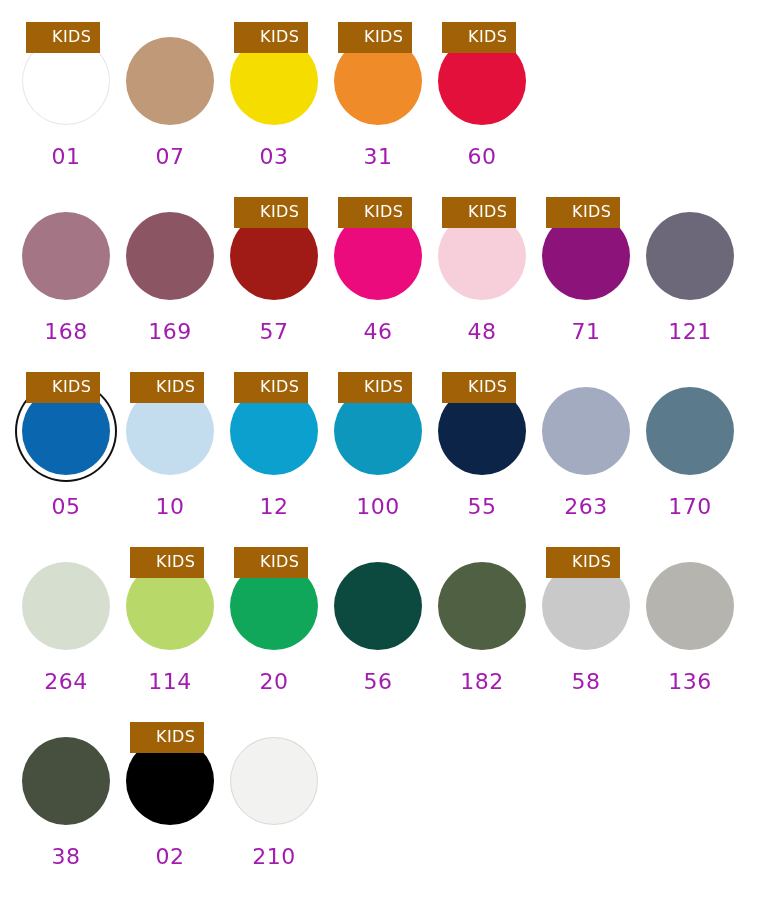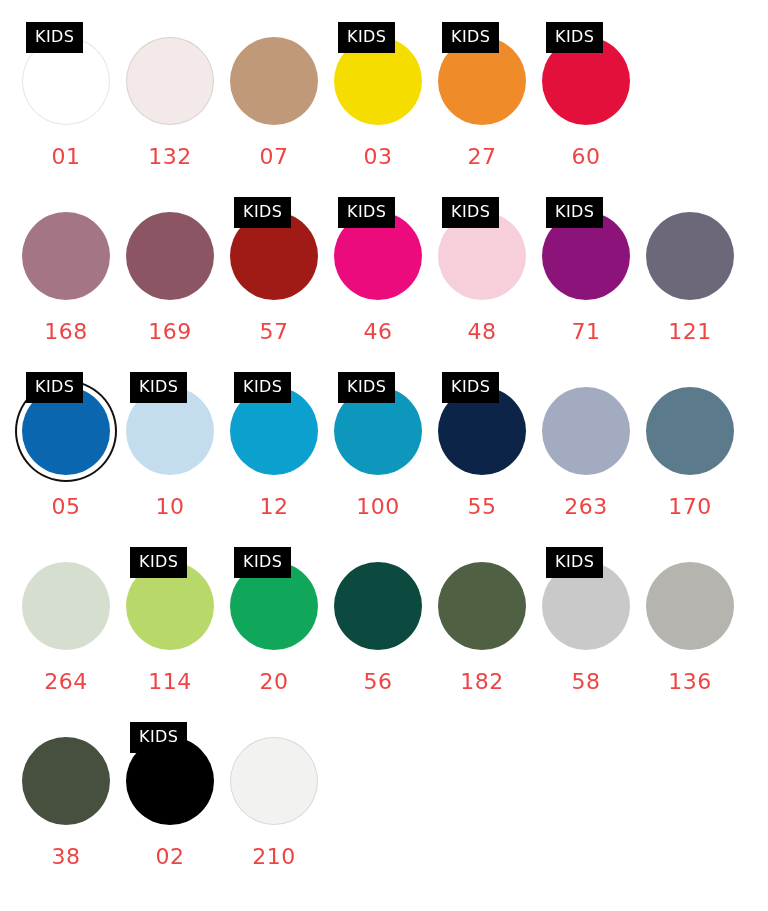--- a/index.html
+++ b/index.html
@@ -64,78 +64,72 @@
   
   .swatch-cell.selected .swatch-disc {
     box-shadow: 0 0 0 5px #ffffff, 0 0 0 7px #111111;
   }
 
   .kids-badge {
     position: absolute;
     top: 0px;
     left: 12px;
     z-index: 3;
-    background: #000000;
+    background: #a16207;
     color: #ffffff;
     font-size: 16px;
     font-weight: 400;
     letter-spacing: 0.4px;
     line-height: 1;
-    padding: 7px 9px 8px 9px;
+    padding: 7px 9px 8px 26px;
     font-family: "DejaVu Sans", "Liberation Sans", sans-serif;
   }
 
   .swatch-label {
     margin-top: 6px;
     font-size: 22px;
     font-weight: 400;
-    color: #ef4444;
+    color: #a21caf;
     letter-spacing: 0.5px;
     line-height: 1;
     text-align: center;
     font-family: "DejaVu Sans", "Liberation Sans", sans-serif;
   }
 </style>
 </head>
 <body>
 
 <div id="swatch-picker">
     <div class="swatch-row">
       <div class="swatch-cell">
         <div class="swatch-disc-wrap">
           <div class="swatch-disc outlined" style="background: rgb(255, 255, 255);"></div>
           <span class="kids-badge">KIDS</span>
         </div>
         <div class="swatch-label">01</div>
       </div>
       <div class="swatch-cell">
         <div class="swatch-disc-wrap">
-          <div class="swatch-disc outlined" style="background: rgb(242, 233, 232);"></div>
-        </div>
-        <div class="swatch-label">132</div>
-      </div>
-      <div class="swatch-cell">
-        <div class="swatch-disc-wrap">
           <div class="swatch-disc" style="background: rgb(192, 154, 120);"></div>
         </div>
         <div class="swatch-label">07</div>
       </div>
       <div class="swatch-cell">
         <div class="swatch-disc-wrap">
           <div class="swatch-disc" style="background: rgb(245, 221, 0);"></div>
           <span class="kids-badge">KIDS</span>
         </div>
         <div class="swatch-label">03</div>
       </div>
       <div class="swatch-cell">
         <div class="swatch-disc-wrap">
           <div class="swatch-disc" style="background: rgb(239, 139, 41);"></div>
           <span class="kids-badge">KIDS</span>
         </div>
-        <div class="swatch-label">27</div>
+        <div class="swatch-label">31</div>
       </div>
       <div class="swatch-cell">
         <div class="swatch-disc-wrap">
           <div class="swatch-disc" style="background: rgb(228, 16, 60);"></div>
           <span class="kids-badge">KIDS</span>
         </div>
         <div class="swatch-label">60</div>
       </div>
     </div>
     <div class="swatch-row">

